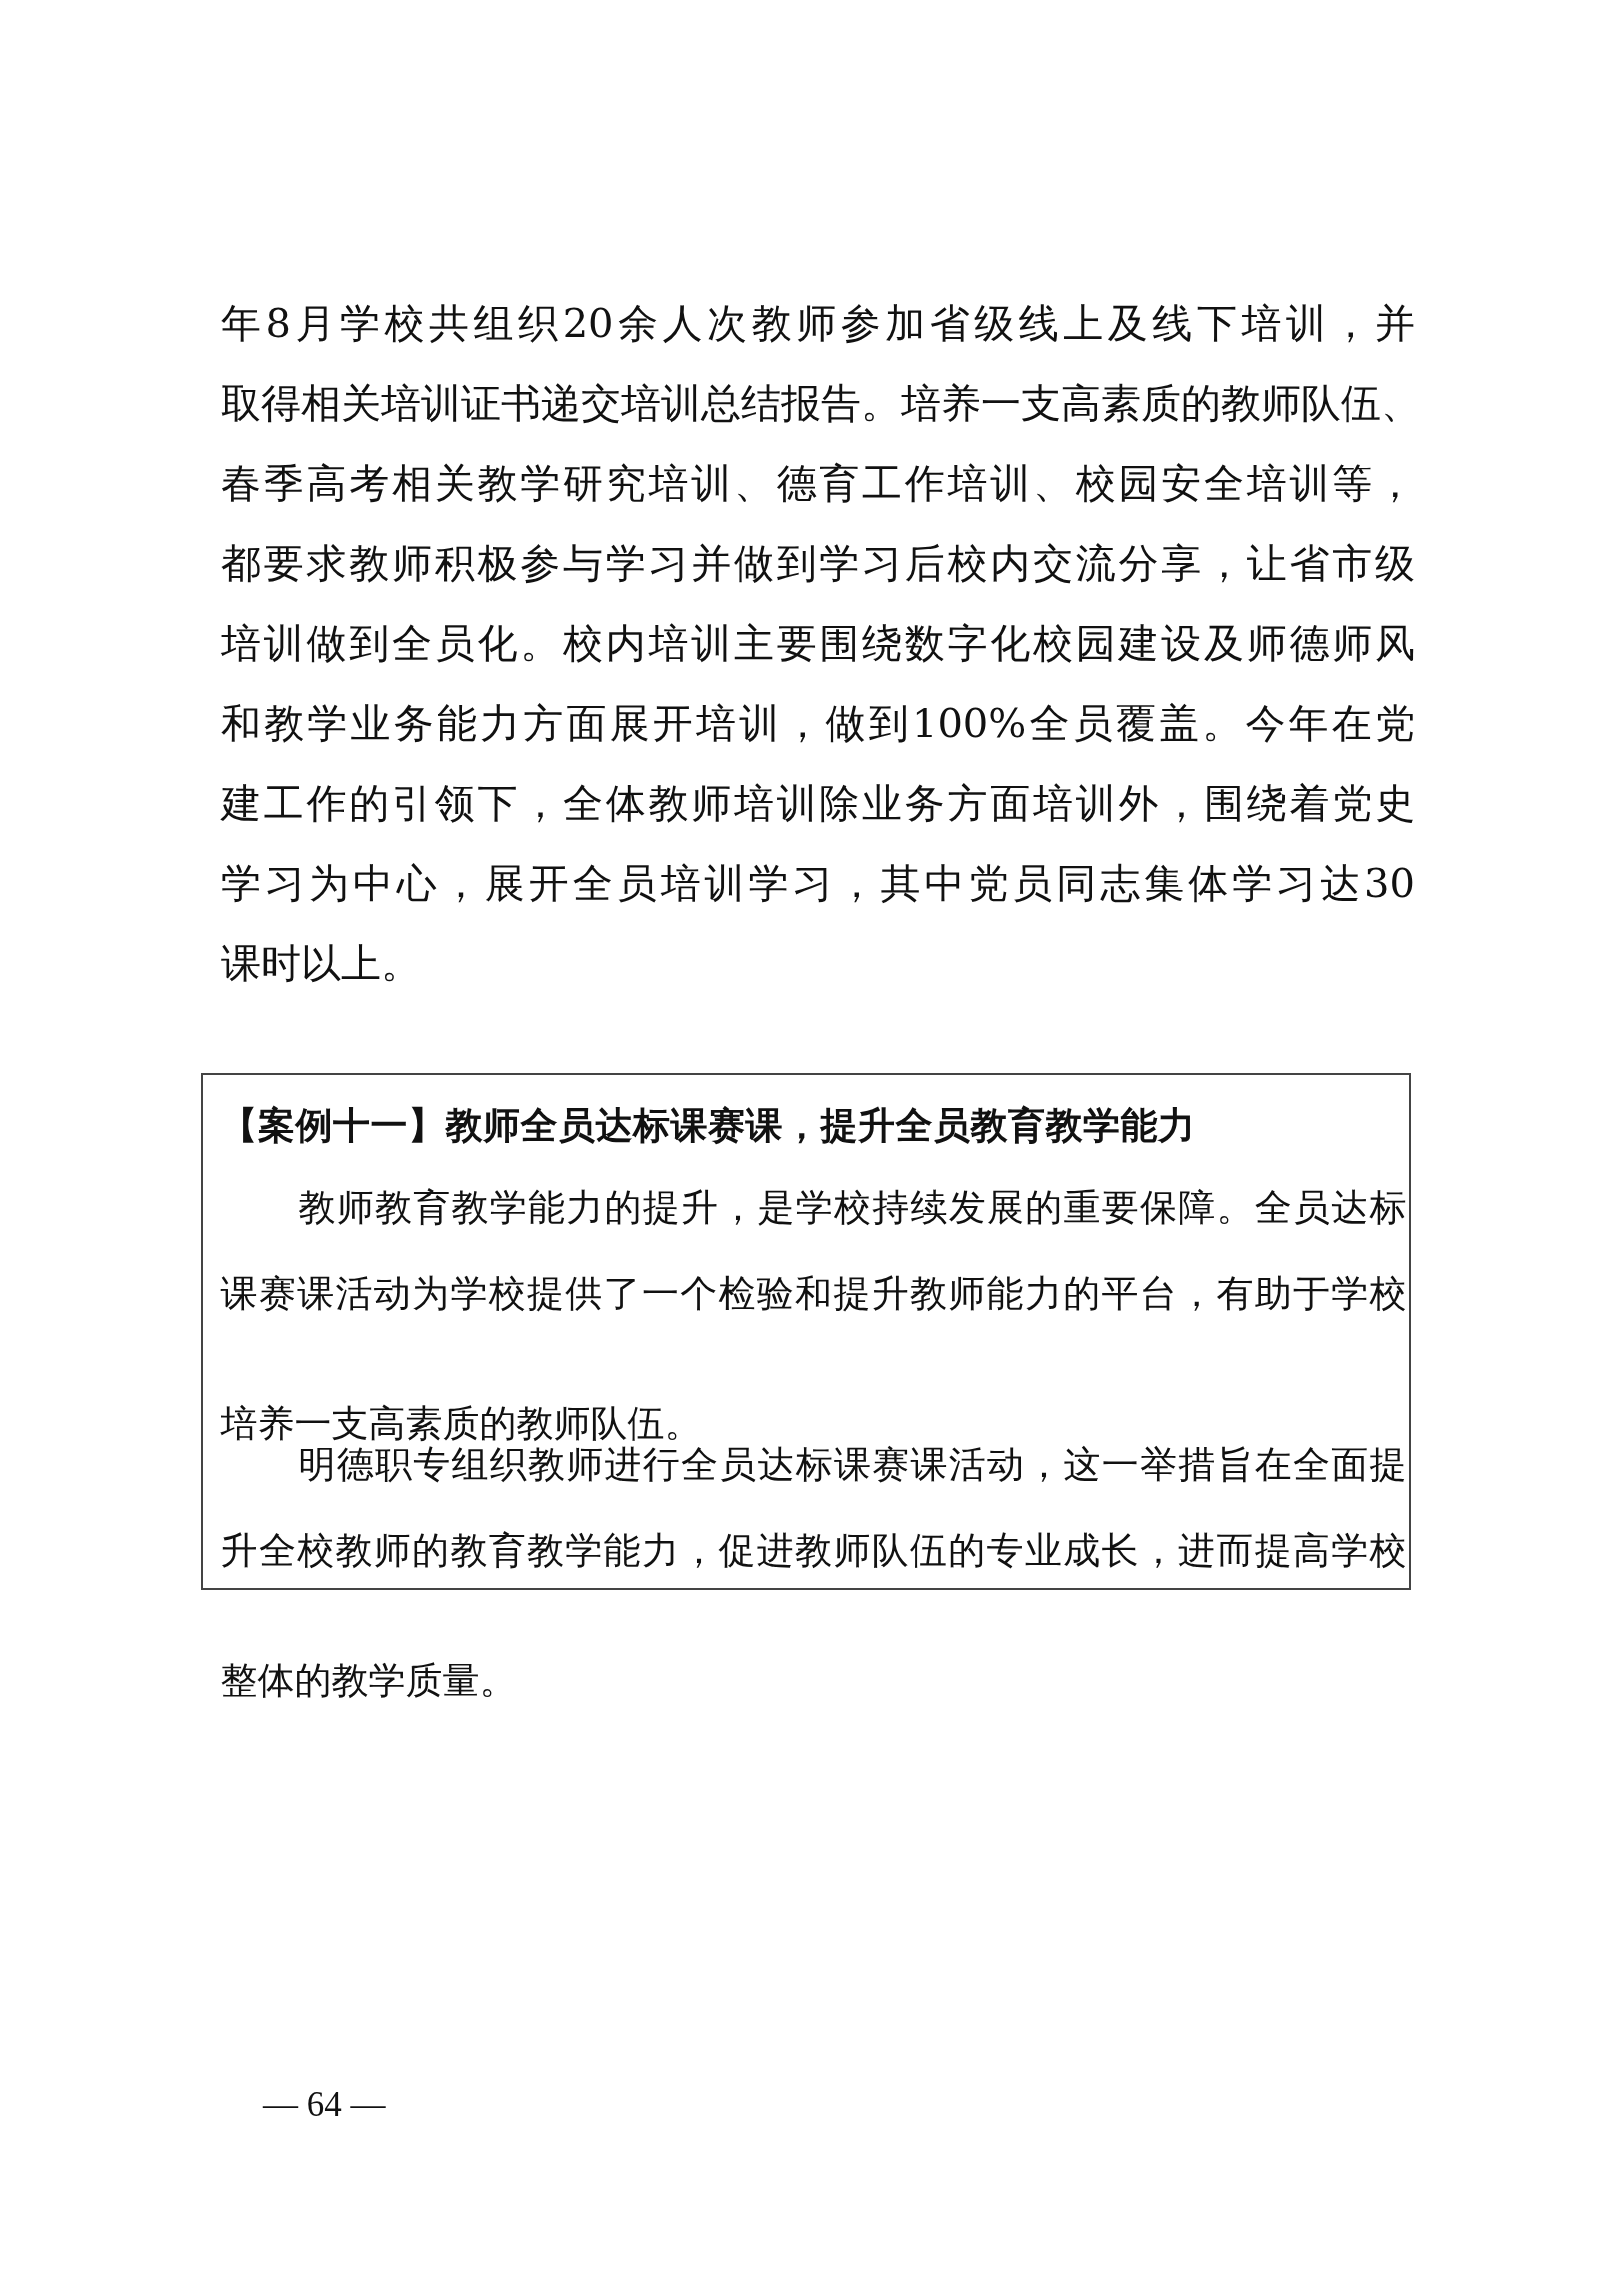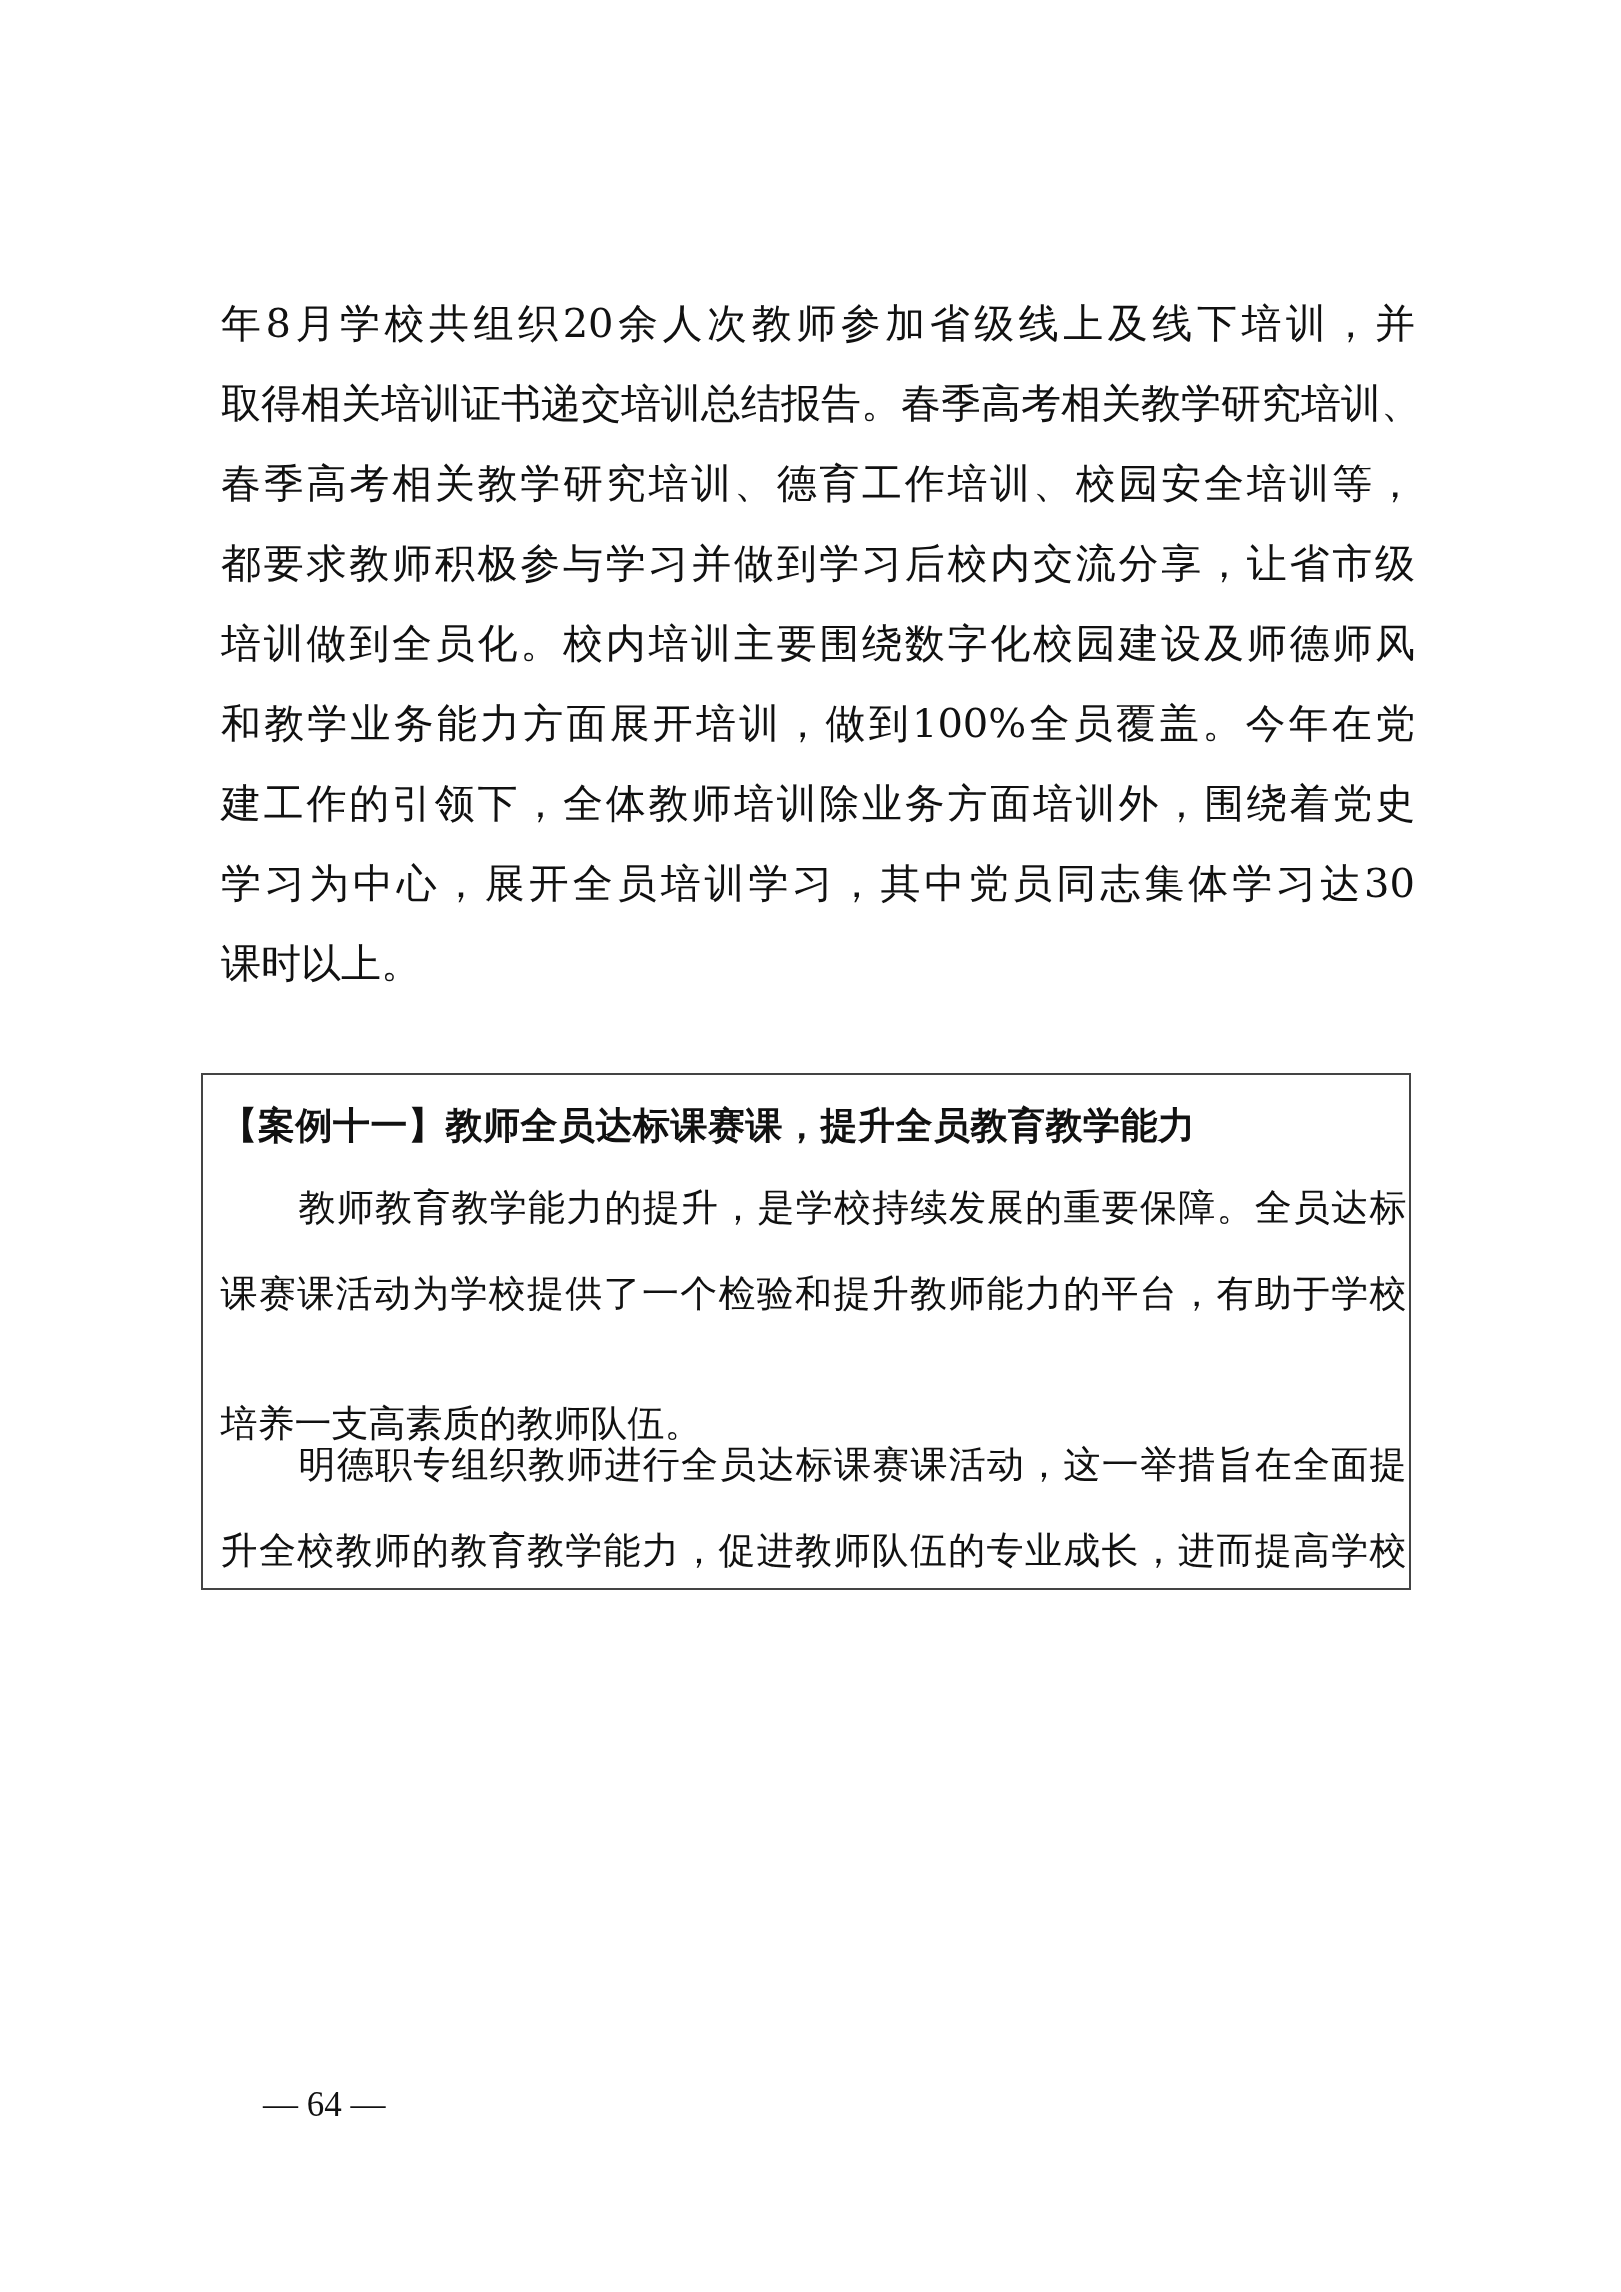--- a/index.html
+++ b/index.html
@@ -19,37 +19,38 @@
   .box .pl.first { padding-left:78px; }
   .box .pl.last { text-align-last:left;margin-top:44px; }
   .pagenum { position:absolute; left:263px; top:2083px; font-size:35px;
              font-family:"Liberation Serif",serif; white-space:nowrap; line-height:43px; }
 </style>
 </head>
 <body>
 
 <div class="main">
   <span class="line">年8月学校共组织20余人次教师参加省级线上及线下培训，并</span>
-  <span class="line">取得相关培训证书递交培训总结报告。春季高考相关教学研究培训、</span>
+  <span class="line">取得相关培训证书递交培训总结报告。培养一支高素质的教师队伍、</span>
   <span class="line">春季高考相关教学研究培训、德育工作培训、校园安全培训等，</span>
   <span class="line">都要求教师积极参与学习并做到学习后校内交流分享，让省市级</span>
   <span class="line">培训做到全员化。校内培训主要围绕数字化校园建设及师德师风</span>
   <span class="line">和教学业务能力方面展开培训，做到100%全员覆盖。今年在党</span>
   <span class="line">建工作的引领下，全体教师培训除业务方面培训外，围绕着党史</span>
   <span class="line">学习为中心，展开全员培训学习，其中党员同志集体学习达30</span>
   <span class="line last">课时以上。</span>
 </div>
 
 <div class="box">
   <div class="title">【案例十一】教师全员达标课赛课，提升全员教育教学能力</div>
   <div class="para" style="top:108px;">
     <span class="pl first">教师教育教学能力的提升，是学校持续发展的重要保障。全员达标</span>
     <span class="pl">课赛课活动为学校提供了一个检验和提升教师能力的平台，有助于学校</span>
     <span class="pl last">培养一支高素质的教师队伍。</span>
   </div>
   <div class="para" style="top:365px;">
     <span class="pl first">明德职专组织教师进行全员达标课赛课活动，这一举措旨在全面提</span>
     <span class="pl">升全校教师的教育教学能力，促进教师队伍的专业成长，进而提高学校</span>
+    <span class="pl last">整体的教学质量。</span>
   </div>
 </div>
 
 <div class="pagenum">— 64 —</div>
 
 
 </body></html>

